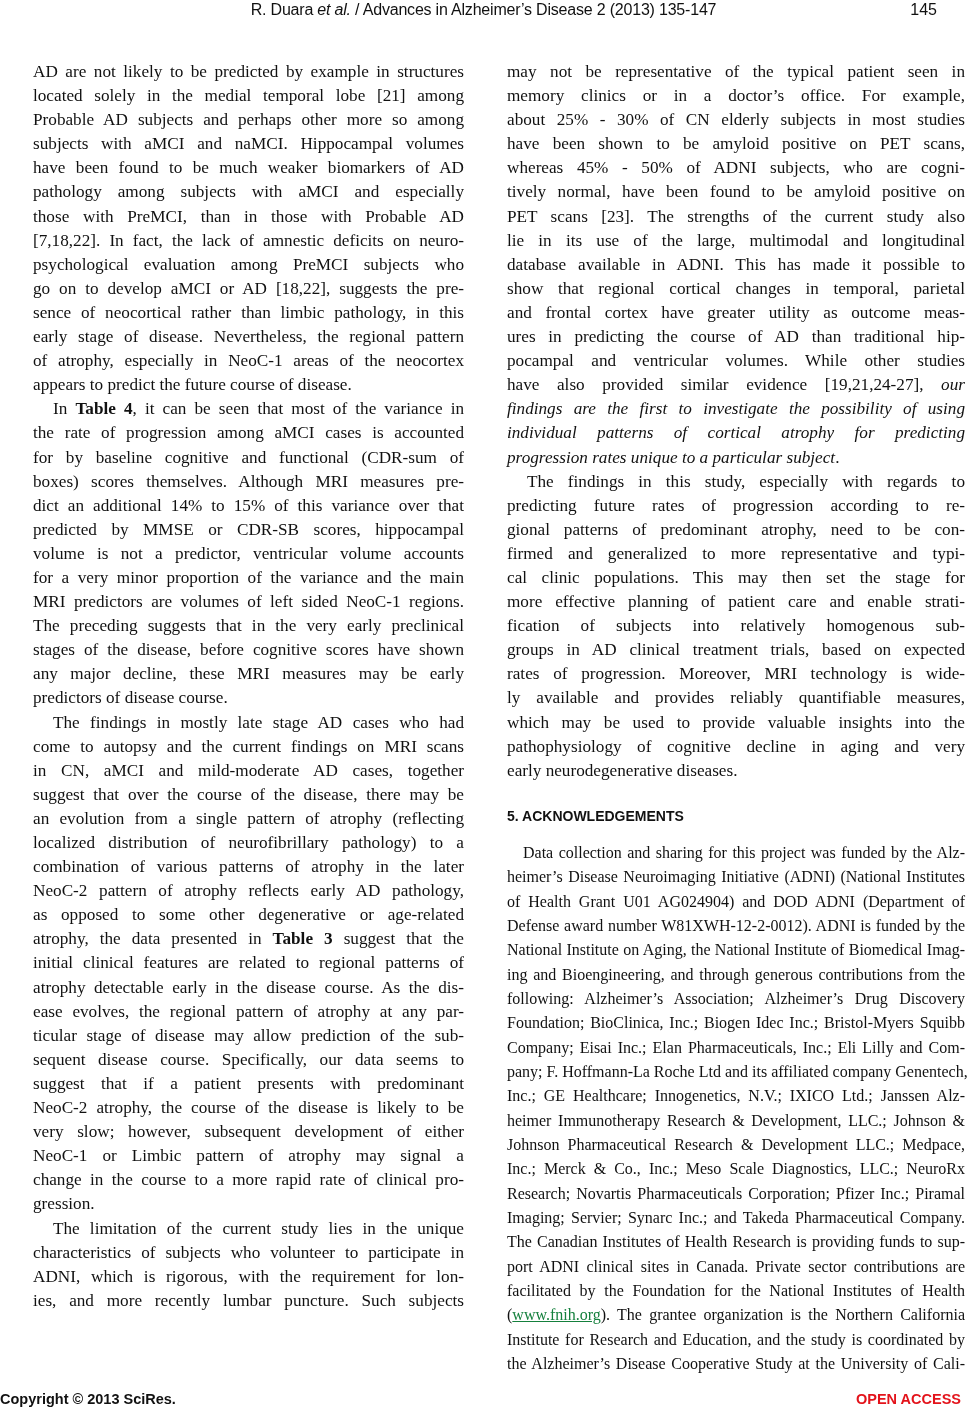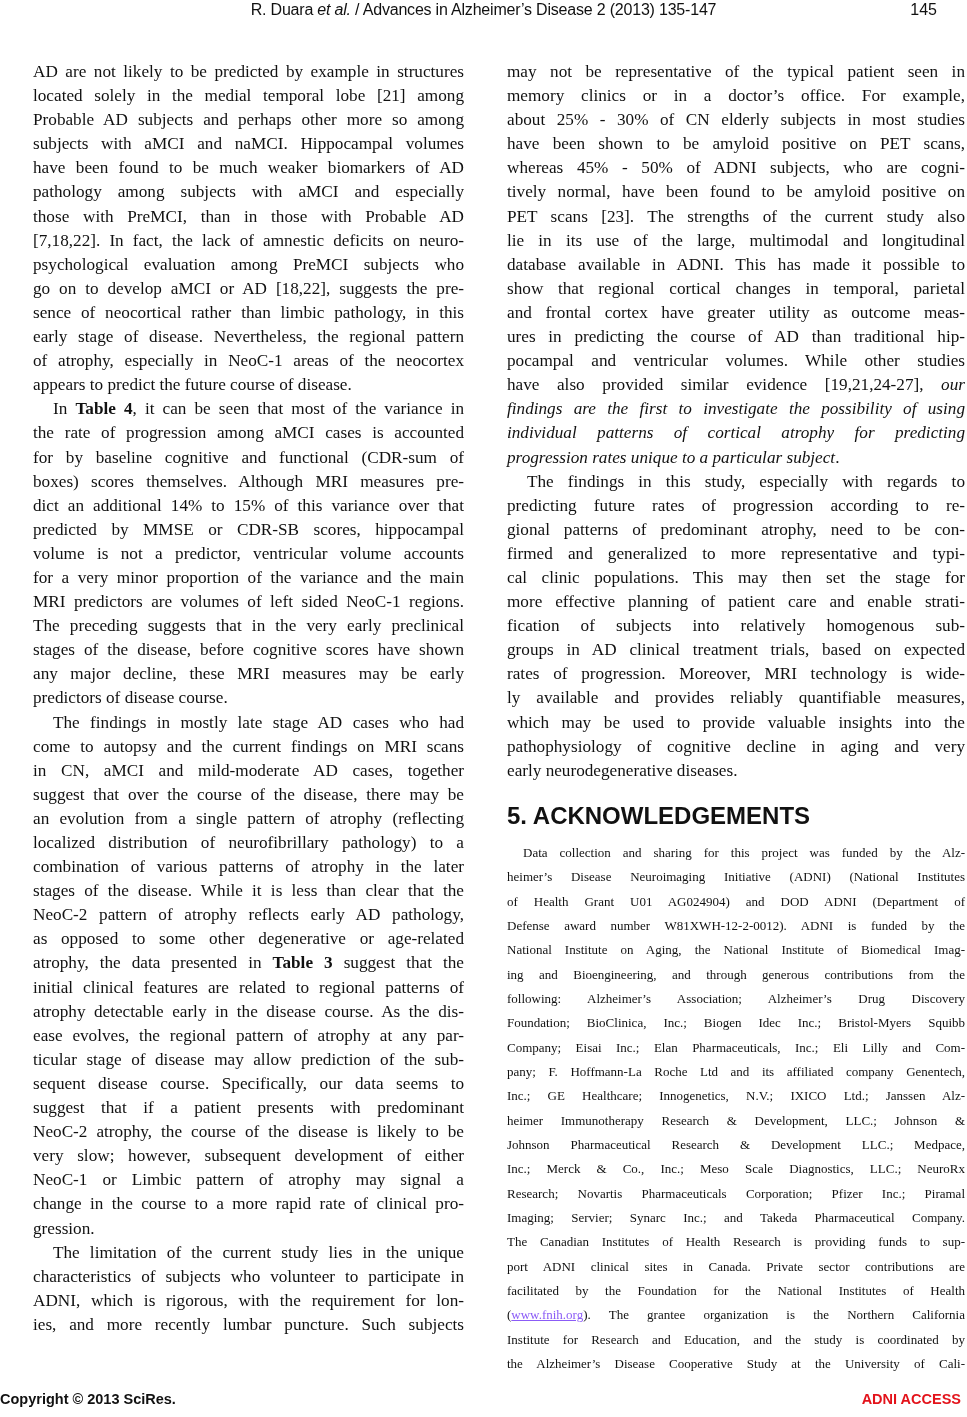--- a/index.html
+++ b/index.html
@@ -6,25 +6,25 @@
   body{width:967px;height:1417px;position:relative;overflow:hidden;color:#111;}
   .header{position:absolute;top:0;left:0;width:967px;height:20px;font-family:"Liberation Sans",sans-serif;font-size:16px;}
   .header .title{position:absolute;left:0;width:967px;text-align:center;top:1px;letter-spacing:-0.2px;}
   .header .pnum{position:absolute;right:30px;top:1px;}
   .col{position:absolute;top:60px;font-family:"Liberation Serif",serif;font-size:17.2px;}
   .col.left{left:33px;width:431px;}
   .col.right{left:507px;width:458px;}
   .ln{display:block;height:24.1px;line-height:24.1px;white-space:nowrap;text-align:justify;text-align-last:justify;}
   .ln.last{text-align-last:left;}
   .ln.ind{text-indent:20px;}
-  .ack-h{font-family:"Liberation Sans",sans-serif;font-weight:bold;font-size:24px;height:30px;line-height:30px;margin-top:18px;margin-bottom:10px;}
-  .ack{font-size:13px;}
+  .ack-h{font-family:"Liberation Sans",sans-serif;font-weight:bold;font-size:14px;height:30px;line-height:30px;margin-top:18px;margin-bottom:10px;}
+  .ack{font-size:16px;}
   .ack .ln{height:24.35px;line-height:24.35px;}
   .ack .ln.ind{text-indent:16px;}
-  .lnk{color:#8b5cf6;text-decoration:underline;margin-top:8px;}
+  .lnk{color:#15803d;text-decoration:underline;margin-top:8px;}
   .footer{position:absolute;top:1391px;left:0;width:967px;font-family:"Liberation Sans",sans-serif;font-weight:bold;font-size:14.5px;}
   .footer .copy{position:absolute;left:0;}
   .footer .oa{position:absolute;right:6px;color:#e3131b;}
   b{font-weight:bold;} i{font-style:italic;}
 </style>
 </head>
 <body>
 
 <div class="header">
   <span class="title"><span>R. Duara </span><i>et al.</i><span> / Advances in Alzheimer’s Disease 2 (2013) 135-147</span></span>
@@ -64,21 +64,20 @@
       <span class="ln last"><span>predictors of disease course.</span></span>
     </div>
   <div id="lp3">
       <span class="ln ind"><span>The findings in mostly late stage AD cases who had</span></span>
       <span class="ln"><span>come to autopsy and the current findings on MRI scans</span></span>
       <span class="ln"><span>in CN, aMCI and mild-moderate AD cases, together</span></span>
       <span class="ln"><span>suggest that over the course of the disease, there may be</span></span>
       <span class="ln"><span>an evolution from a single pattern of atrophy (reflecting</span></span>
       <span class="ln"><span>localized distribution of neurofibrillary pathology) to a</span></span>
       <span class="ln"><span>combination of various patterns of atrophy in the later</span></span>
-      <span class="ln"><span>stages of the disease. While it is less than clear that the</span></span>
       <span class="ln"><span>NeoC-2 pattern of atrophy reflects early AD pathology,</span></span>
       <span class="ln"><span>as opposed to some other degenerative or age-related</span></span>
       <span class="ln"><span>atrophy, the data presented in </span><b>Table 3</b><span> suggest that the</span></span>
       <span class="ln"><span>initial clinical features are related to regional patterns of</span></span>
       <span class="ln"><span>atrophy detectable early in the disease course. As the dis-</span></span>
       <span class="ln"><span>ease evolves, the regional pattern of atrophy at any par-</span></span>
       <span class="ln"><span>ticular stage of disease may allow prediction of the sub-</span></span>
       <span class="ln"><span>sequent disease course. Specifically, our data seems to</span></span>
       <span class="ln"><span>suggest that if a patient presents with predominant</span></span>
       <span class="ln"><span>NeoC-2 atrophy, the course of the disease is likely to be</span></span>
@@ -152,14 +151,14 @@
       <span class="ln"><span>port ADNI clinical sites in Canada. Private sector contributions are</span></span>
       <span class="ln"><span>facilitated by the Foundation for the National Institutes of Health</span></span>
       <span class="ln"><span>(</span><span class="lnk">www.fnih.org</span><span>). The grantee organization is the Northern California</span></span>
       <span class="ln"><span>Institute for Research and Education, and the study is coordinated by</span></span>
       <span class="ln"><span>the Alzheimer’s Disease Cooperative Study at the University of Cali-</span></span>
     </div>
 </div>
 
 <div class="footer">
   <span class="copy">Copyright © 2013 SciRes.</span>
-  <span class="oa">ADNI ACCESS</span>
+  <span class="oa">OPEN ACCESS</span>
 </div>
 
 </body></html>

